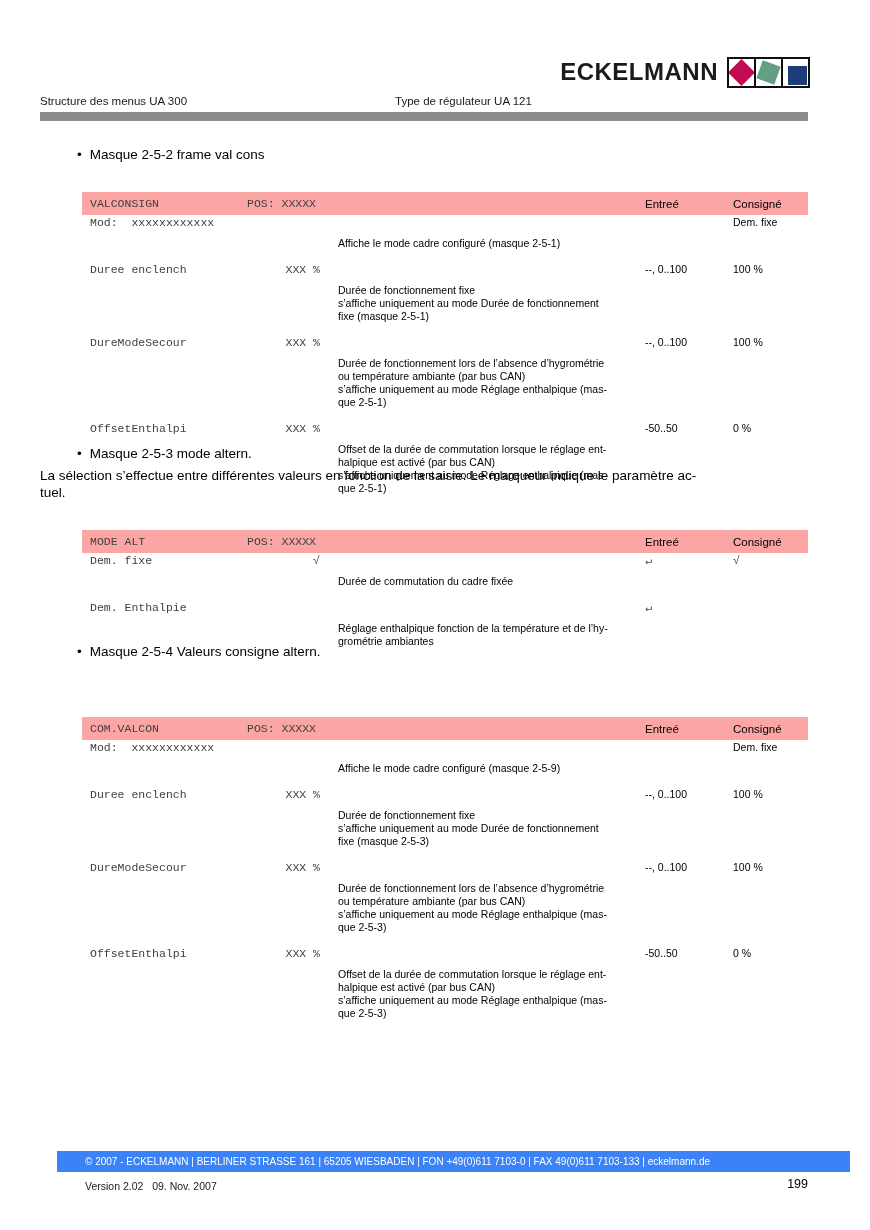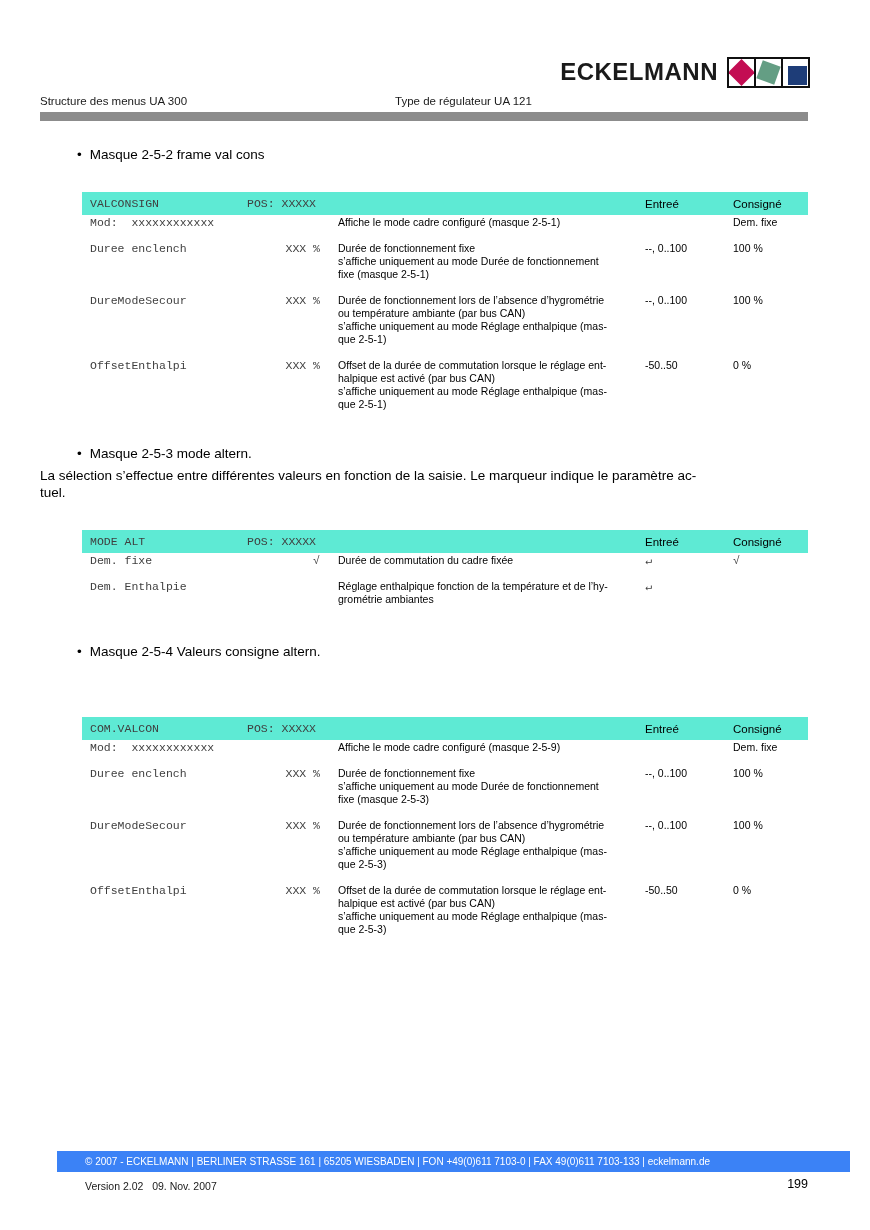--- a/index.html
+++ b/index.html
@@ -22,28 +22,28 @@
   .gray-rule{position:absolute;top:112px;left:40px;width:768px;height:9px;background:#8c8c8c;}
 
   
   .bullet{position:absolute;left:77px;font-size:13.5px;color:#000;}
   .bullet::before{content:"•";margin-right:8px;}
   .para{position:absolute;left:40px;width:815px;font-size:13.5px;line-height:16.5px;
         color:#000;white-space:pre-line;}
 
   
   .tbl{position:absolute;left:82px;width:726px;}
-  .tbl-head{height:23px;background:#5eead4;display:grid;grid-template-columns:157px 398px 88px 1fr;
+  .tbl-head{height:23px;background:#fca5a5;display:grid;grid-template-columns:157px 398px 88px 1fr;
             align-items:center;padding-left:8px;box-sizing:content-box;}
   .mono{font-family:"Liberation Mono","DejaVu Sans Mono",monospace;font-size:11.5px;color:#3f3f3f;white-space:pre;}
   .colhdr{font-size:11.5px;color:#000;}
   .tbl-body{padding-left:8px;padding-top:1px;}
   .trow{display:grid;grid-template-columns:157px 73px 325px 88px 1fr;margin-bottom:13px;}
   .c-val{text-align:right;}
-  .c-desc{padding-left:18px;font-size:10.5px;line-height:13px;color:#000;white-space:pre-line;}
+  .c-desc{padding-left:18px;font-size:10.5px;line-height:13px;color:#000;white-space:pre-line;margin-top:21px;}
   .c-entree,.c-consigne{font-size:10.5px;line-height:13px;color:#000;}
   .sym{font-family:"Liberation Mono","DejaVu Sans Mono",monospace;color:#3f3f3f;font-size:11.5px;}
 
   
   .footer-bar{position:absolute;left:57px;top:1151px;width:793px;height:21px;background:#3b82f6;
               color:#fff;font-size:10px;line-height:21px;padding-left:28px;box-sizing:border-box;}
   .version{position:absolute;left:85px;top:1180px;font-size:10.5px;color:#1a1a1a;white-space:pre;}
   .pageno{position:absolute;right:62px;top:1177px;font-size:12.5px;color:#000;}
 </style>
 </head>

